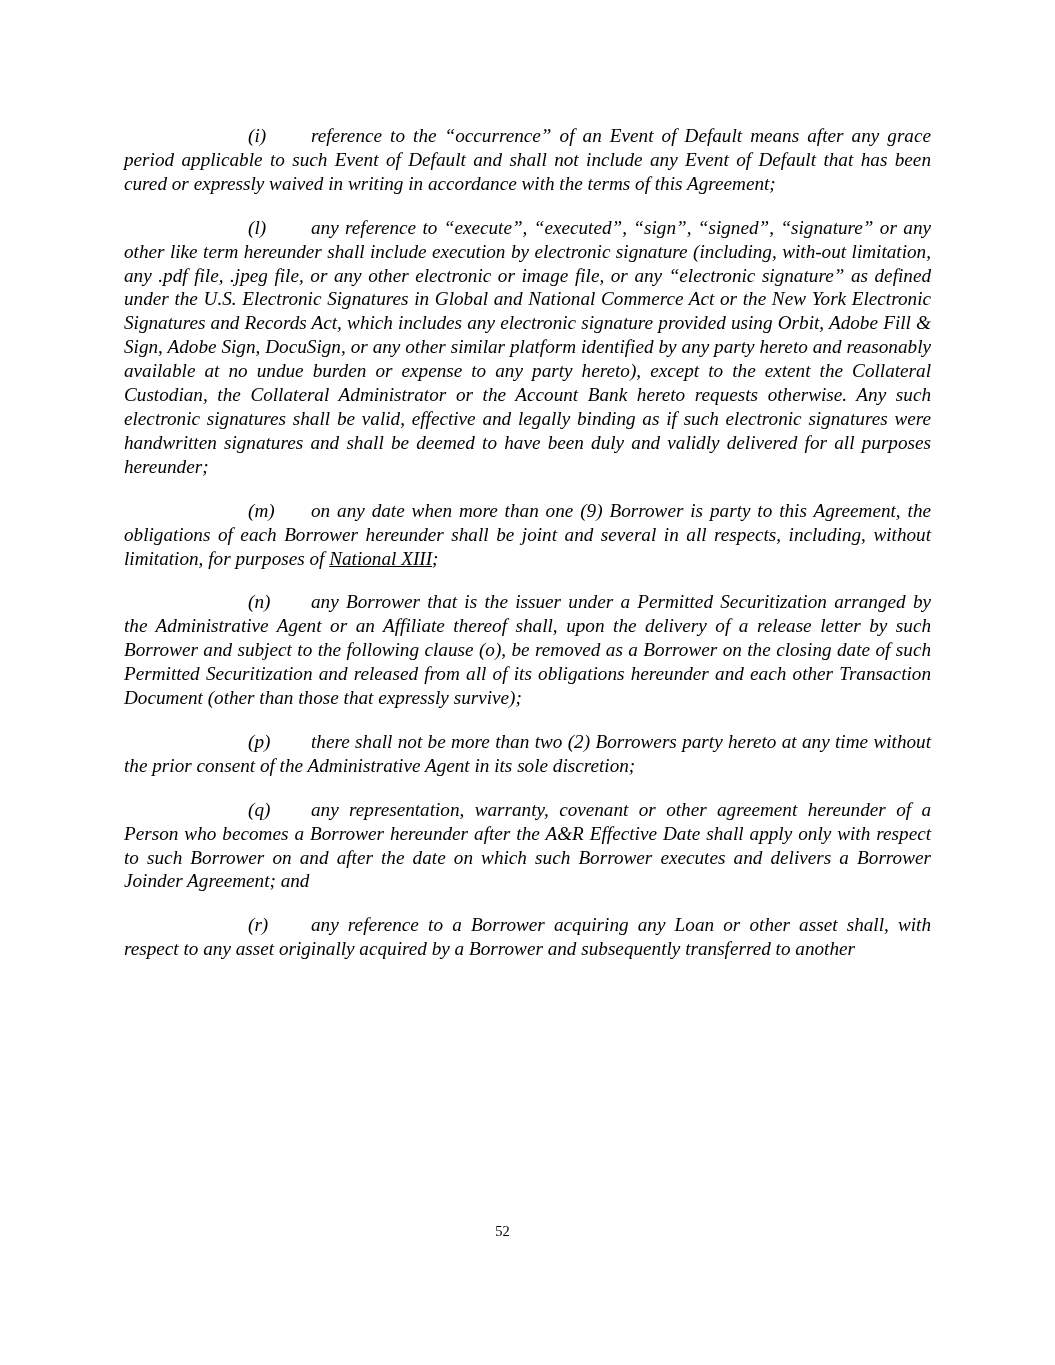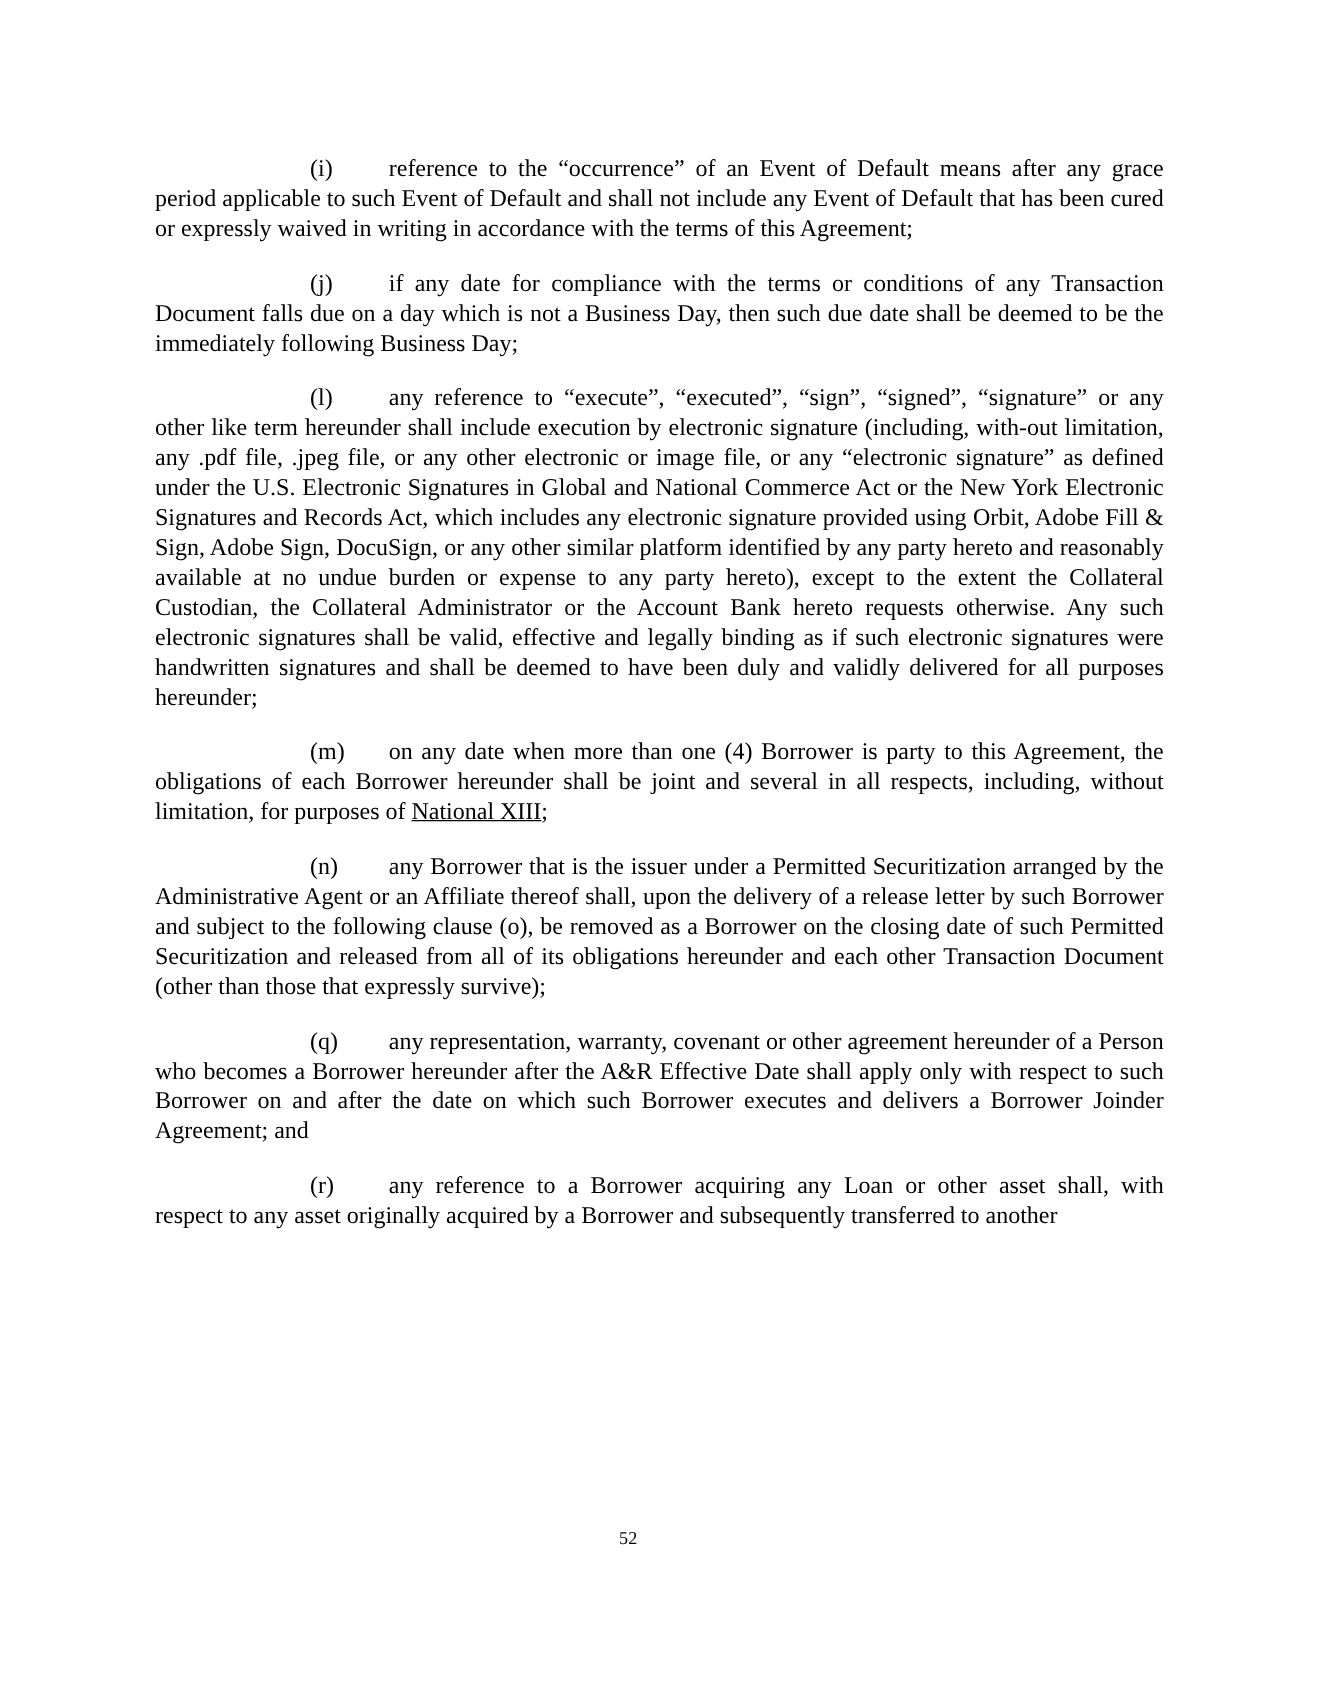--- a/index.html
+++ b/index.html
@@ -1,33 +1,33 @@
 <!DOCTYPE html>
 <html><head>
   <meta charset="utf-8">
   <style>
     html, body { margin: 0; padding: 0; background: #ffffff; }
     body {
       width: 1055px; height: 1365px; position: relative; overflow: hidden;
       font-family: "Liberation Serif", "DejaVu Serif", serif;
       color: #000; font-size: 19.2px; line-height: 23.9px;
     }
-    .page { position: absolute; left: 124px; top: 124px; width: 807px; }
+    .page { position: absolute; left: 124px; top: 124px; width: 807px; font-style: italic; }
     .para { text-align: justify; margin: 0 0 20px 0; }
     .para .label { display: inline-block; margin-left: 124px; width: 63px; }
     .u { text-decoration: underline; }
     .footer { position: absolute; left: 0; width: 1005px; top: 1220px;
       text-align: center; font-size: 14.5px; }
   </style>
 </head>
 <body>
 
 <div class="page">
   <p class="para"><span class="label">(i)</span><span>reference to the “occurrence” of an Event of Default means after any grace period applicable to such Event of Default and shall not include any Event of Default that has been cured or expressly waived in writing in accordance with the terms of this Agreement;</span></p>
-  <p class="para"><span class="label">(j)</span><span>if any date for compliance with the terms or conditions of any Transaction Document falls due on a day which is not a Business Day, then such due date shall be deemed to be the immediately following Business Day;</span></p>
   <p class="para"><span class="label">(l)</span><span>any reference to “execute”, “executed”, “sign”, “signed”, “signature” or any other like term hereunder shall include execution by electronic signature (including, with-out limitation, any .pdf file, .jpeg file, or any other electronic or image file, or any “electronic signature” as defined under the U.S. Electronic Signatures in Global and National Commerce Act or the New York Electronic Signatures and Records Act, which includes any electronic signature provided using Orbit, Adobe Fill &amp; Sign, Adobe Sign, DocuSign, or any other similar platform identified by any party hereto and reasonably available at no undue burden or expense to any party hereto), except to the extent the Collateral Custodian, the Collateral Administrator or the Account Bank hereto requests otherwise.  Any such electronic signatures shall be valid, effective and legally binding as if such electronic signatures were handwritten signatures and shall be deemed to have been duly and validly delivered for all purposes hereunder;</span></p>
-  <p class="para"><span class="label">(m)</span><span>on any date when more than one (4) Borrower is party to this Agreement, the obligations of each Borrower hereunder shall be joint and several in all respects, including, without limitation, for purposes of </span><span class="u">National XIII</span><span>;</span></p>
+  <p class="para"><span class="label">(m)</span><span>on any date when more than one (9) Borrower is party to this Agreement, the obligations of each Borrower hereunder shall be joint and several in all respects, including, without limitation, for purposes of </span><span class="u">National XIII</span><span>;</span></p>
   <p class="para"><span class="label">(n)</span><span>any Borrower that is the issuer under a Permitted Securitization arranged by the Administrative Agent or an Affiliate thereof shall, upon the delivery of a release letter by such Borrower and subject to the following clause (o), be removed as a Borrower on the closing date of such Permitted Securitization and released from all of its obligations hereunder and each other Transaction Document (other than those that expressly survive);</span></p>
+  <p class="para"><span class="label">(p)</span><span>there shall not be more than two (2) Borrowers party hereto at any time without the prior consent of the Administrative Agent in its sole discretion;</span></p>
   <p class="para"><span class="label">(q)</span><span>any representation, warranty, covenant or other agreement hereunder of a Person who becomes a Borrower hereunder after the A&amp;R Effective Date shall apply only with respect to such Borrower on and after the date on which such Borrower executes and delivers a Borrower Joinder Agreement; and</span></p>
   <p class="para"><span class="label">(r)</span><span>any reference to a Borrower acquiring any Loan or other asset shall, with respect to any asset originally acquired by a Borrower and subsequently transferred to another</span></p>
 </div>
 
 <div class="footer">52</div>
 
 </body></html>

